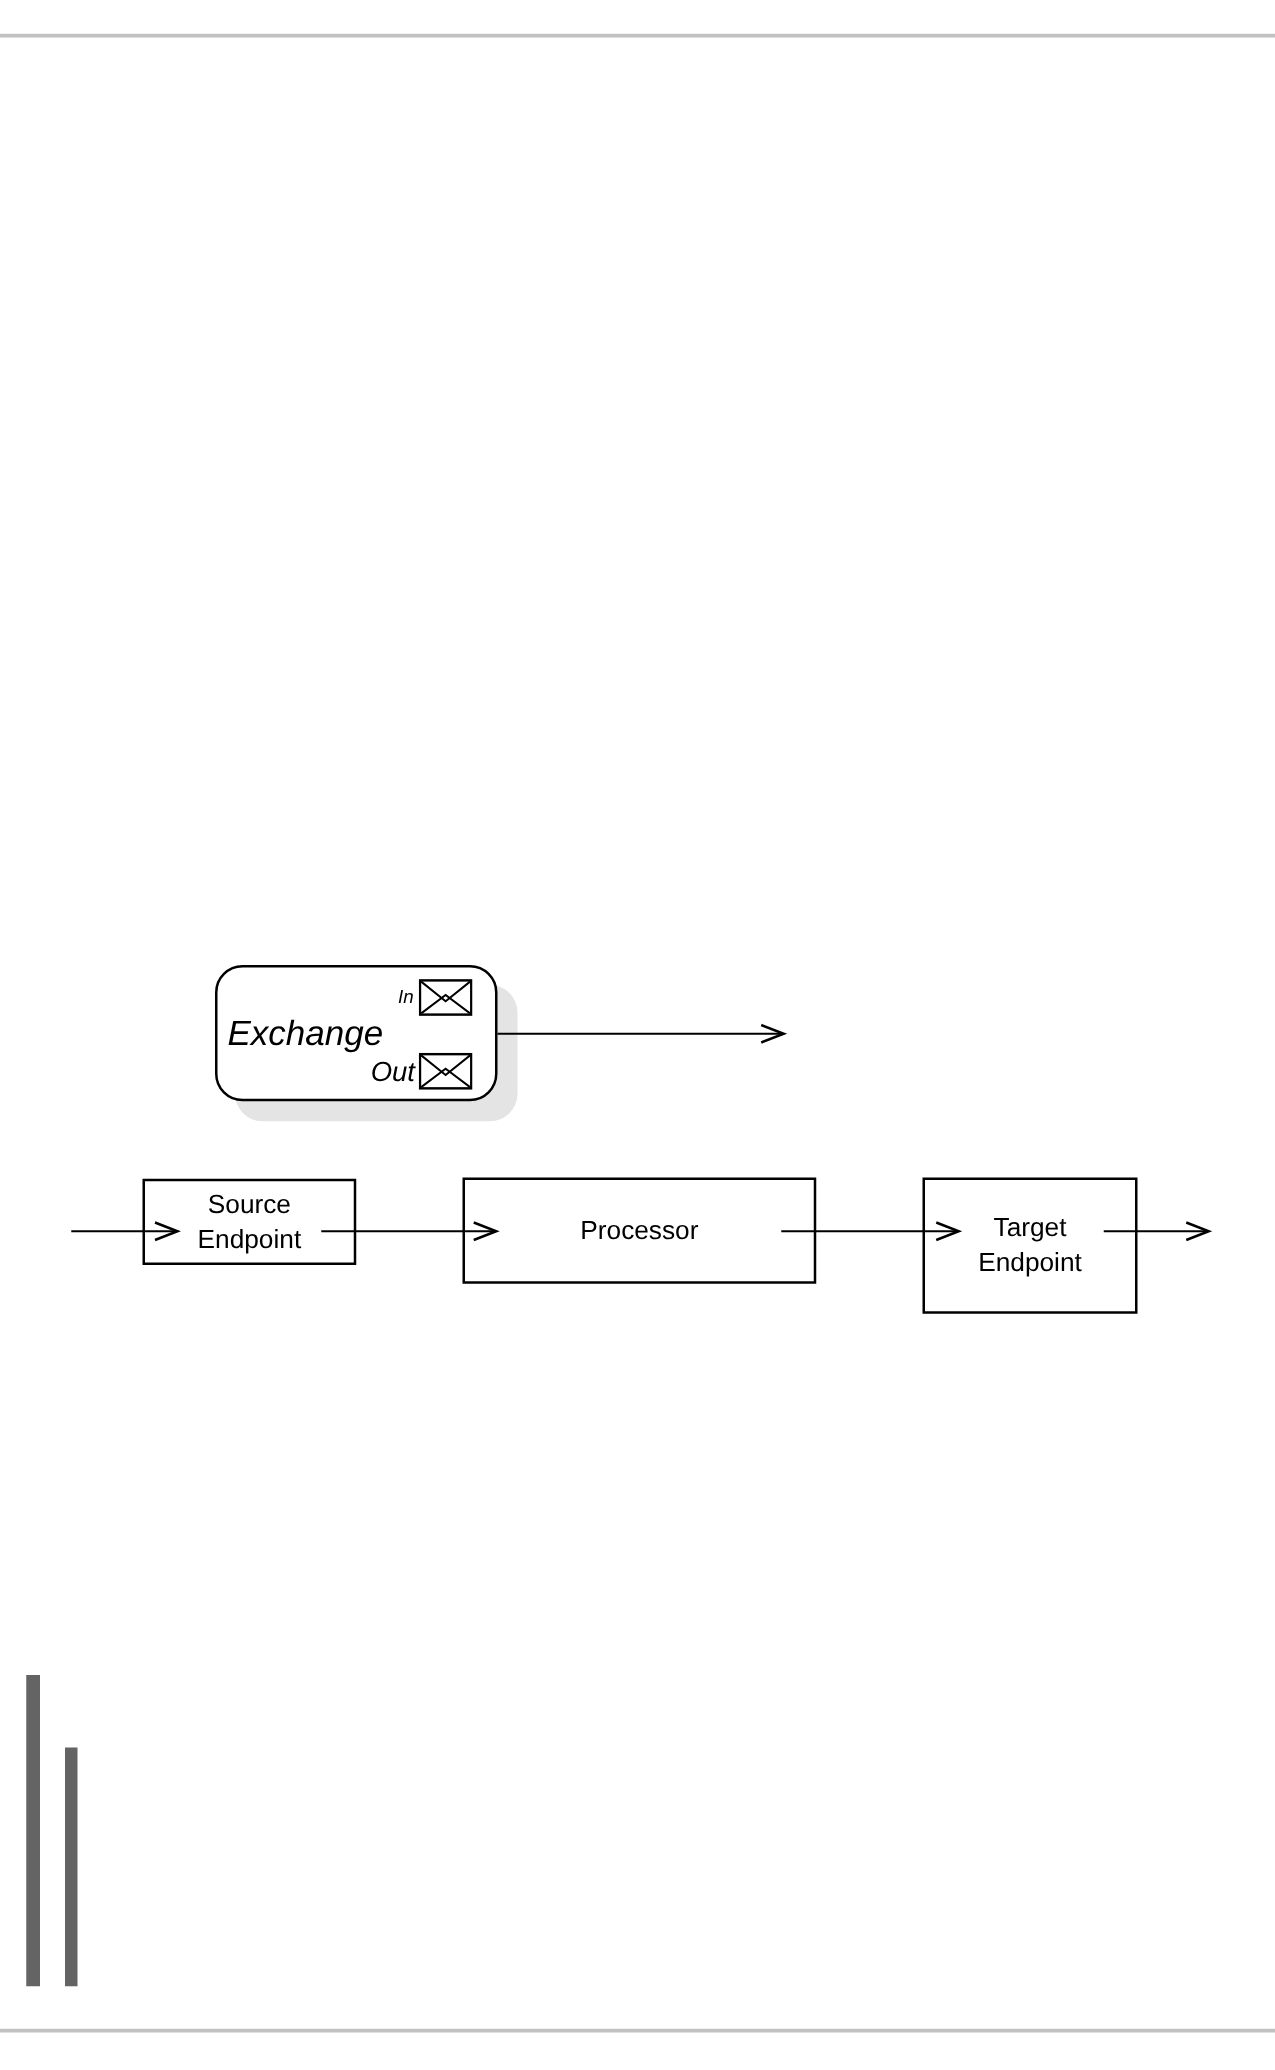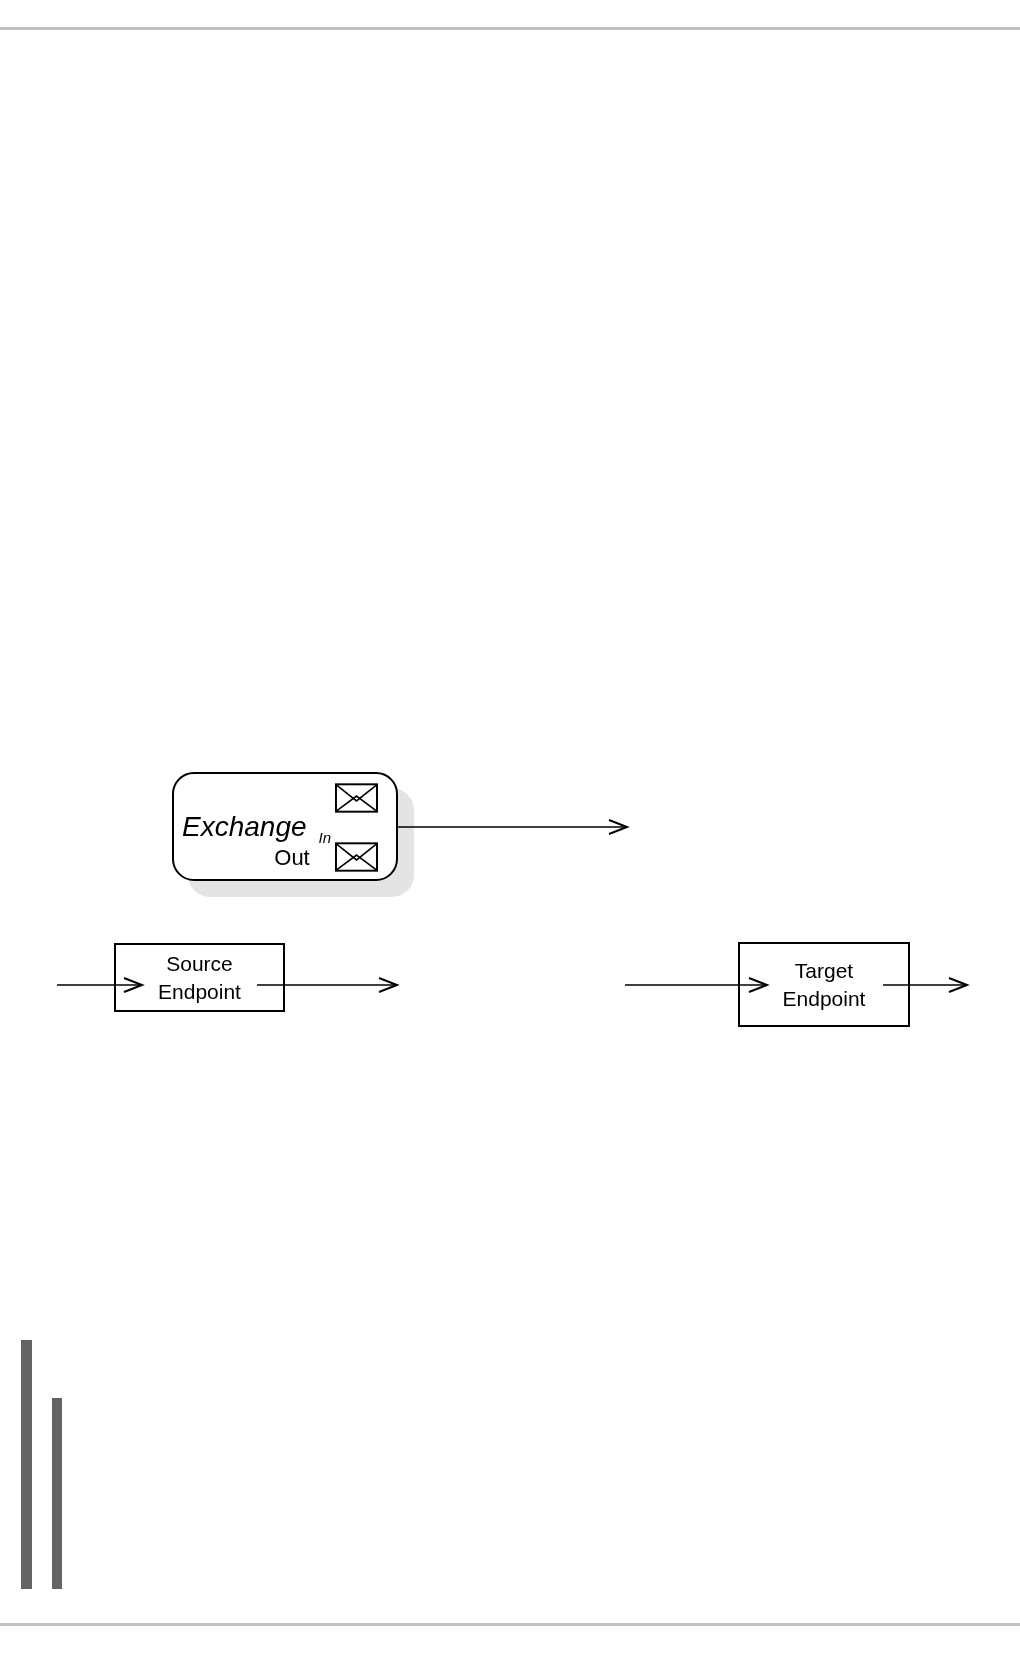--- a/index.html
+++ b/index.html
@@ -53,50 +53,50 @@
   #out-envelope { left: 161px; top: 68px; }
   #in-label {
     position: absolute;
     left: 100px;
     top: 15px;
     width: 57px;
     text-align: right;
     font-size: 15px;
     font-style: italic;
     color: #000000;
-    margin-top: 40px;
   }
   #out-label {
     position: absolute;
     left: 78px;
     top: 71px;
     width: 80px;
-    text-align: center;
+    text-align: right;
     font-size: 22px;
+    font-style: italic;
     color: #000000;
   }
 
   
   .node {
     position: absolute;
     box-sizing: border-box;
     border: 2px solid #000000;
     background: #ffffff;
     display: flex;
     align-items: center;
     justify-content: center;
     text-align: center;
     font-size: 21px;
     line-height: 28px;
     color: #000000;
     white-space: pre-line;
   }
   #source-endpoint-box { left: 114px; top: 943px; width: 171px; height: 69px; }
   #processor-box       { left: 370px; top: 942px; width: 283px; height: 85px; }
-  #target-endpoint-box { left: 738px; top: 942px; width: 172px; height: 85px; }
+  #target-endpoint-box { left: 738px; top: 942px; width: 172px; height: 109px; }
 
   
   #arrow-overlay {
     position: absolute;
     left: 0; top: 0;
     width: 1020px;
     height: 1656px;
     pointer-events: none;
   }
 
@@ -130,20 +130,23 @@
       <rect x="1" y="1" width="42" height="28" fill="#ffffff" stroke="#000000" stroke-width="2"></rect>
       <path d="M2 2 L22 18 L42 2" fill="none" stroke="#000000" stroke-width="1.6"></path>
       <path d="M2 28 L22 13 L42 28" fill="none" stroke="#000000" stroke-width="1.6"></path>
     </svg>
   </div>
 
   <div id="source-endpoint-box" class="node">
     <span>Source
 Endpoint</span>
   </div>
+  <div id="processor-box" class="node">
+    <span>Processor</span>
+  </div>
   <div id="target-endpoint-box" class="node">
     <span>Target
 Endpoint</span>
   </div>
 
   <svg id="arrow-overlay">
 
     <g>
       <line x1="398" y1="827" x2="625" y2="827" stroke="#000000" stroke-width="1.6"></line>
       <polyline points="609,820 627,827 609,834" fill="none" stroke="#000000" stroke-width="2"></polyline>

